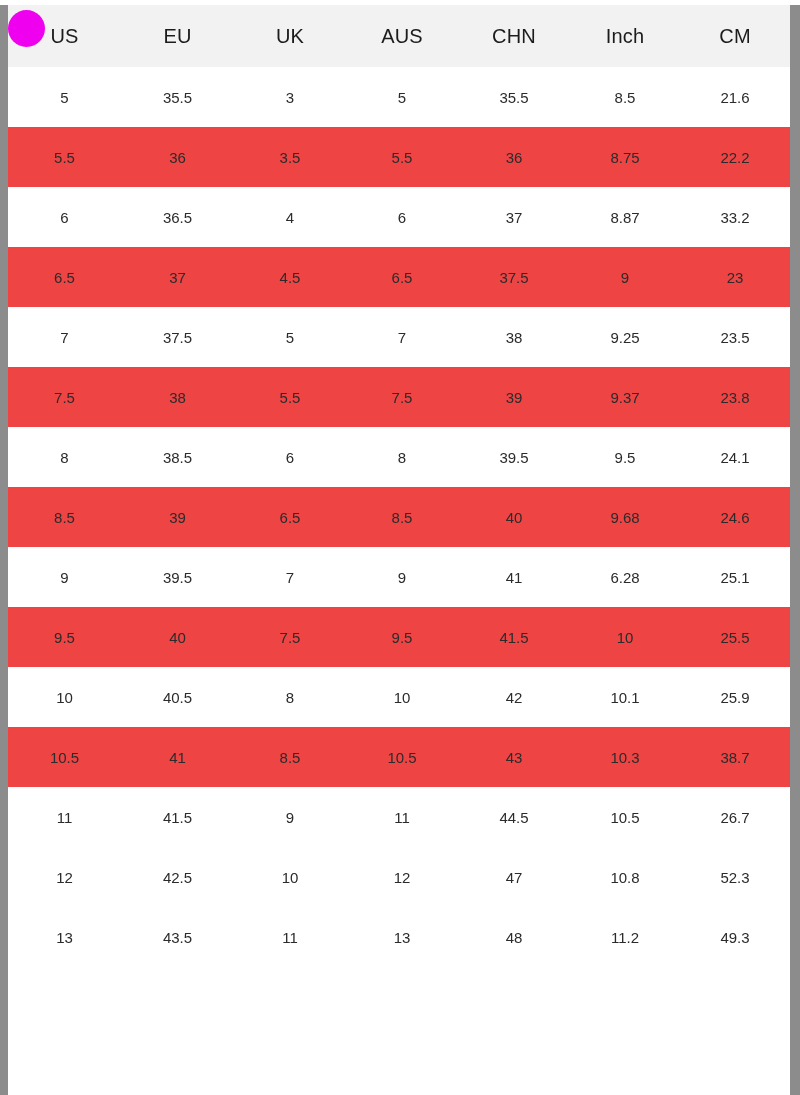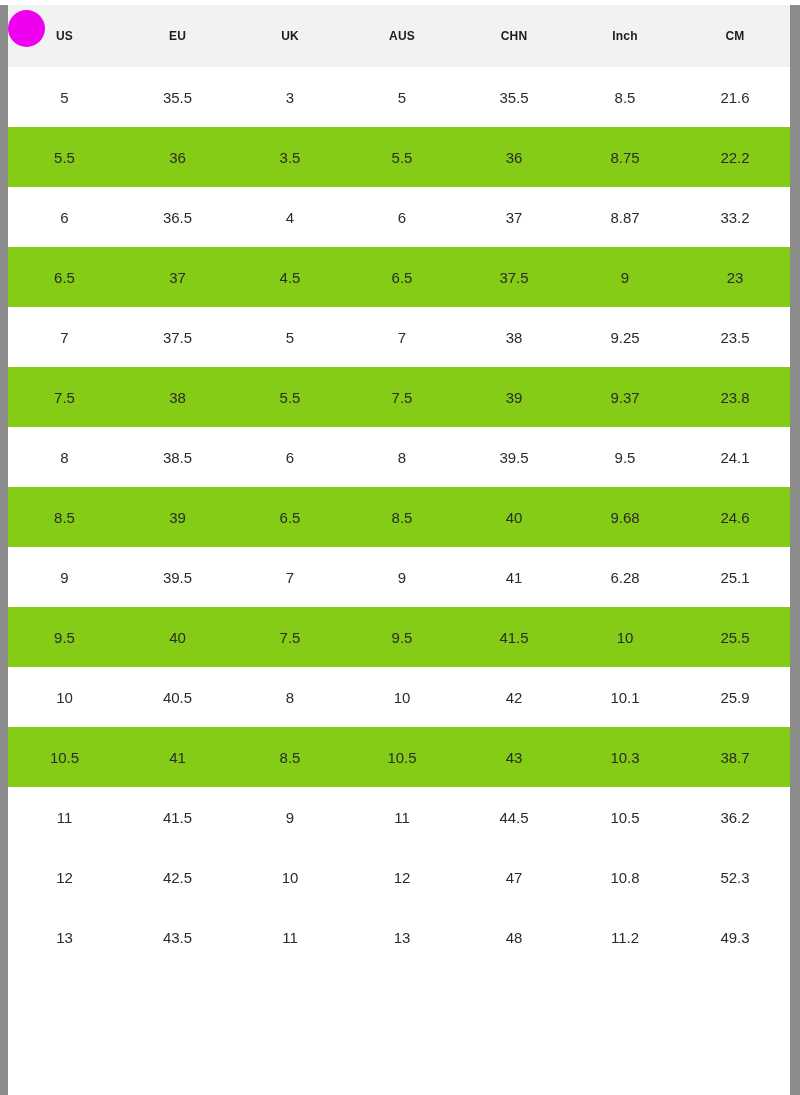--- a/index.html
+++ b/index.html
@@ -52,35 +52,35 @@
   table.size-chart col.c-aus  { width: 112px; }
   table.size-chart col.c-chn  { width: 112px; }
   table.size-chart col.c-inch { width: 110px; }
   table.size-chart col.c-cm   { width: 110px; }
 
   thead tr.header-row {
     background: #f2f2f2;
   }
   thead th {
     height: 62px;
-    font-size: 12px;
-    font-weight: bold;
+    font-size: 20px;
+    font-weight: normal;
     color: #1c1c1c;
     text-align: center;
     vertical-align: middle;
     letter-spacing: 0.2px;
     padding: 0;
     border: none;
   }
 
   tbody tr {
     height: 60px;
   }
   tbody tr.row-odd  { background: #ffffff; }
-  tbody tr.row-even { background: #84cc16; }
+  tbody tr.row-even { background: #ef4444; }
 
   tbody td {
     height: 60px;
     font-size: 15px;
     font-weight: 400;
     color: #2b2b2b;
     text-align: center;
     vertical-align: middle;
     padding: 0;
     border: none;
@@ -237,21 +237,21 @@
             <td>10.3</td>
             <td>38.7</td>
           </tr>
           <tr class="row-odd">
             <td>11</td>
             <td>41.5</td>
             <td>9</td>
             <td>11</td>
             <td>44.5</td>
             <td>10.5</td>
-            <td>36.2</td>
+            <td>26.7</td>
           </tr>
           <tr class="row-odd">
             <td>12</td>
             <td>42.5</td>
             <td>10</td>
             <td>12</td>
             <td>47</td>
             <td>10.8</td>
             <td>52.3</td>
           </tr>

